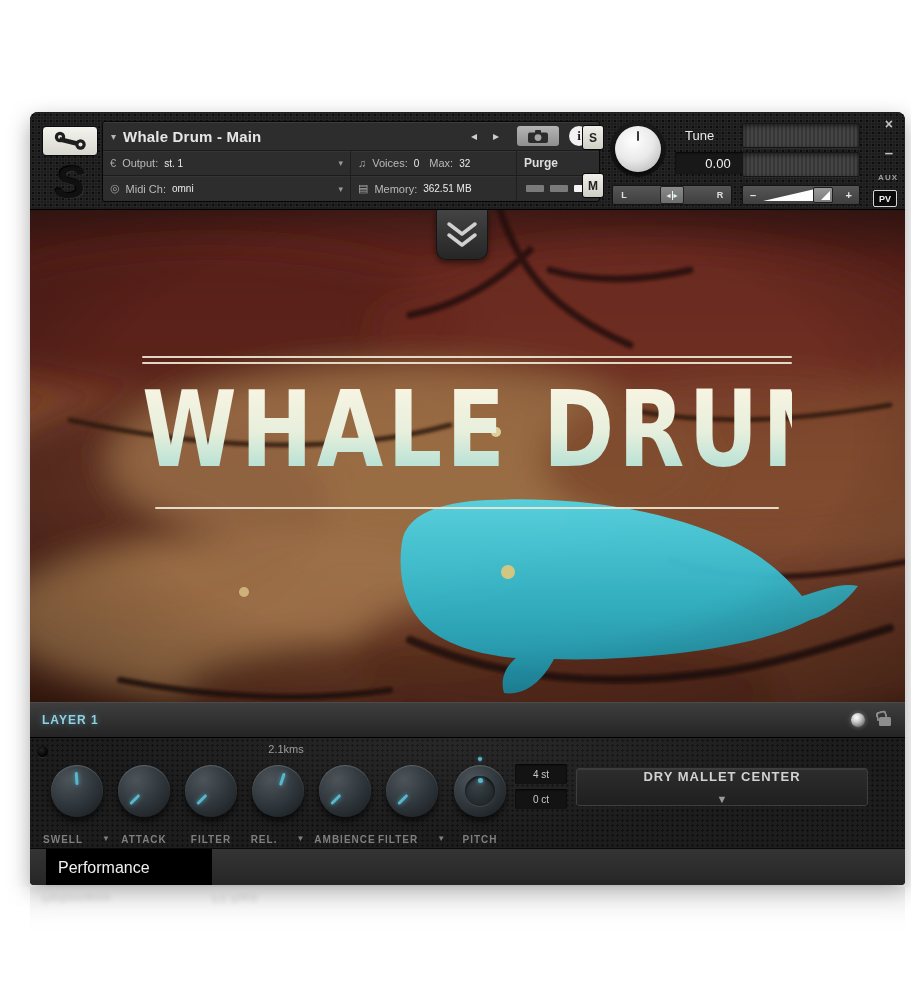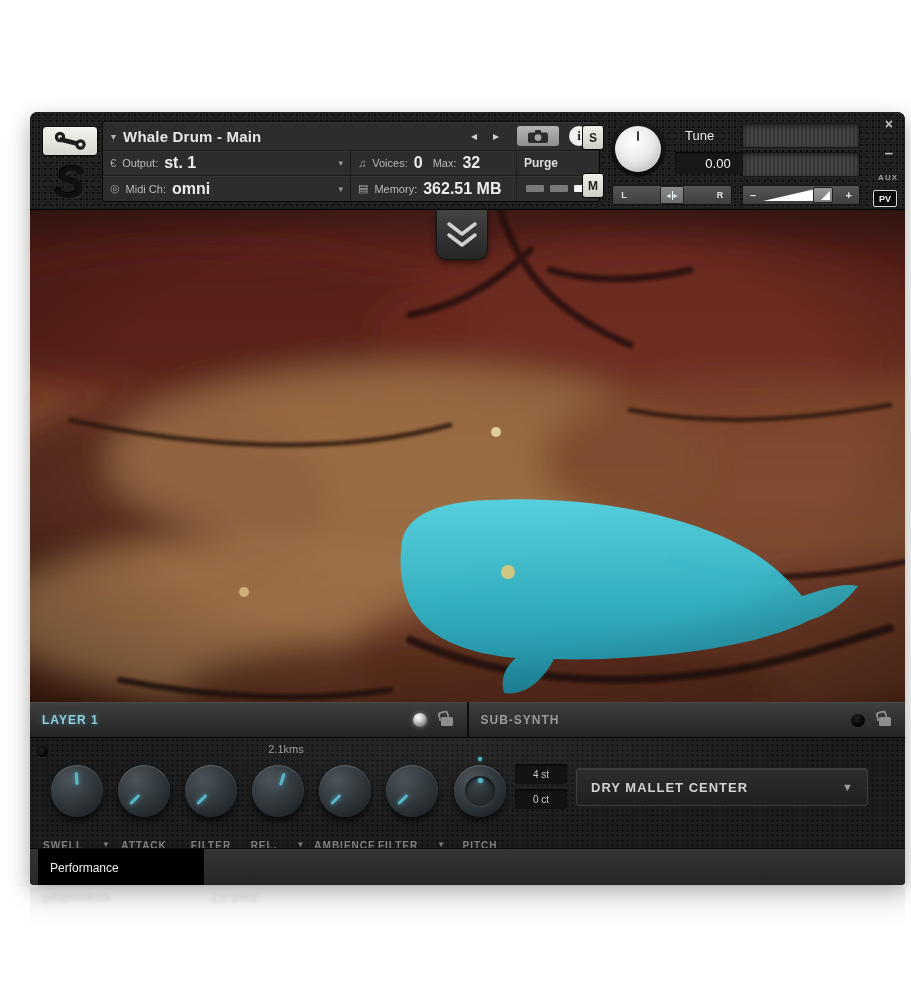--- a/index.html
+++ b/index.html
@@ -39,21 +39,21 @@
   .info-btn { width:20px; height:20px; background:#f2f2f2; border-radius:50%;
               color:#1d1d1d; font-weight:bold; font-size:13px; font-family:"Liberation Serif",serif;
               display:flex; align-items:center; justify-content:center; margin-right:2px; }
   .igrid { display:flex; height:25px; border-bottom:1px solid #1c1c1c; }
   .icell { display:flex; align-items:center; padding:0 7px; border-right:1px solid #1f1f1f;
            box-shadow:inset 0 1px 0 rgba(255,255,255,.04); }
   .icell:last-child { border-right:none; }
   .c1 { width:248px; } .c2 { width:166px; } .c3 { flex:1; }
   .ic { color:#a8a8a8; font-size:11px; margin-right:6px; }
   .lbl { color:#b9b9b9; font-size:11px; margin-right:6px; }
-  .val { color:#ececec; font-size:16px; font-weight:bold; }
+  .val { color:#ececec; font-size:10px; font-weight:normal; }
   .cellcaret { margin-left:auto; color:#9a9a9a; font-size:9px; }
   .purge { color:#dedede; font-size:12px; font-weight:bold; }
   .minibars { margin-left:auto; display:flex; gap:6px; align-items:center; }
   .mb { width:18px; height:7px; border-radius:1px; background:#7a7a7a; }
   .mb.lit { background:#f4f4f4; }
 
   .sm-btn { position:absolute; width:22px; height:25px; background:linear-gradient(#f0f0e8,#cfcfc6);
             border:1px solid #090909; border-radius:3px; color:#222; font-size:12px; font-weight:bold;
             display:flex; align-items:center; justify-content:center; }
   .solo { left:552px; top:13px; } .mute { left:552px; top:61px; }
@@ -149,49 +149,49 @@
          background-size:100% 100%, 5px 5px; border-top:1px solid #000; }
   .led-hole { position:absolute; left:7px; top:8px; width:11px; height:11px; border-radius:50%;
               background:radial-gradient(circle at 40% 35%, #222, #000 75%);
               box-shadow:0 1px 1px rgba(255,255,255,.08); }
   .knob { position:absolute; width:52px; height:52px; border-radius:50%;
           background:radial-gradient(circle at 35% 28%, #4c545a, #333a3f 45%, #20262a 78%, #13171a);
           box-shadow:0 4px 6px rgba(0,0,0,.65), inset 0 1px 1px rgba(255,255,255,.18); }
   .kring { position:absolute; inset:0; }
   .kline { position:absolute; left:50%; top:7px; width:3px; height:13px; margin-left:-1.5px;
            background:#57b7cc; border-radius:2px; box-shadow:0 0 5px rgba(87,183,204,.8); }
-  .klabel { position:absolute; top:102px; width:84px; text-align:right; color:#7f7f7f;
+  .klabel { position:absolute; top:96px; width:84px; text-align:right; color:#7f7f7f;
             font-size:10px; font-weight:bold; letter-spacing:1px; display:flex;
             justify-content:center; gap:19px; }
   .klabel .arr { font-size:8px; }
   .kread { position:absolute; left:214px; top:5px; width:84px; text-align:center; color:#9c9c9c; font-size:11px; }
   .pitch-inner { position:absolute; left:11px; top:11px; width:30px; height:30px; border-radius:50%;
                  background:radial-gradient(circle at 40% 32%, #3a4247, #22282c 70%);
                  box-shadow:inset 0 2px 3px rgba(0,0,0,.7), 0 1px 1px rgba(255,255,255,.1); }
   .pitch-dot { position:absolute; left:24px; top:13px; width:5px; height:5px; border-radius:50%;
                background:#57b7cc; box-shadow:0 0 4px rgba(87,183,204,.9); }
   .pitch-mark { position:absolute; left:448px; top:19px; width:4px; height:4px; border-radius:50%;
                 background:#57b7cc; box-shadow:0 0 3px rgba(87,183,204,.8); }
   .stbox { position:absolute; left:485px; width:52px; height:20px; background:#131313; border-radius:2px;
            color:#c9c9c9; font-size:10px; display:flex; align-items:center; justify-content:center;
            box-shadow:inset 0 1px 2px rgba(0,0,0,.8); }
   .st1 { top:26px; } .st2 { top:51px; }
   .artic { position:absolute; left:546px; top:30px; width:292px; height:38px;
            background:linear-gradient(#2d2d2d,#1f1f1f); border:1px solid #3e3e3e; border-radius:3px;
            display:flex; align-items:center; padding:0 14px;
-           box-shadow:inset 0 1px 0 rgba(255,255,255,.07); }
+           box-shadow:inset 0 1px 0 rgba(255,255,255,.07);flex-direction:column; }
   .artic .aname { color:#d2d2d2; font-size:13px; font-weight:bold; letter-spacing:1px; flex:1; }
   .artic .acaret { color:#9a9a9a; font-size:11px; }
 
   
   .ftr { position:absolute; left:0; top:736px; width:875px; height:37px;
          background:linear-gradient(#343434,#262626); border-radius:0 0 4px 4px;
          border-top:1px solid #0a0a0a; overflow:hidden; }
-  .perf-tab { position:absolute; left:8px; top:0; width:166px; height:37px; background:#000;
-              color:#f0f0f0; font-size:12px; display:flex; align-items:center; padding-left:12px; }
+  .perf-tab { position:absolute; left:16px; top:0; width:166px; height:37px; background:#000;
+              color:#f0f0f0; font-size:16px; display:flex; align-items:center; padding-left:12px; }
   .fx-tab { position:absolute; left:172px; top:4px; width:168px; height:26px;
             background:linear-gradient(#2f2f2f,#242424); border:1px solid #4a4a4a; border-radius:4px;
             color:#cccccc; font-size:12px; display:flex; align-items:center; padding-left:10px; }
 
   
   .reflection { position:absolute; left:30px; top:887px; width:875px; height:60px; overflow:hidden;
                 background:linear-gradient(rgba(150,150,150,.30), rgba(255,255,255,0) 75%); }
   .reflection span { position:absolute; top:4px; transform:scaleY(-1); filter:blur(2px);
                      opacity:.35; color:#444; font-size:12px; }
   .r-perf { left:12px; } .r-fx { left:182px; }
@@ -379,31 +379,32 @@
         <rect x="0" y="0" width="875" height="492" fill="url(#vig)"></rect>
       </svg>
 
       <div class="chev-tab">
         <svg width="34" height="30" viewBox="0 0 34 30" fill="none" stroke="#d0d0d0" stroke-width="3.5" stroke-linecap="round" stroke-linejoin="round">
           <polyline points="4,4 17,14 30,4"></polyline>
           <polyline points="4,15 17,25 30,15"></polyline>
         </svg>
       </div>
 
+      <div class="art-title">
+        <div class="tline"></div>
+        <div class="tline g"></div>
+        <div class="big-title">WHALE DRUM</div>
+        <div class="tline bottom"></div>
+      </div>
     </div>
 
     <div class="ltabs">
       <div class="ltab active">
         <span class="tname">LAYER 1</span>
         <span class="led on"></span>
-        <span class="lock"></span>
-      </div>
-      <div class="ltab">
-        <span class="tname">SUB-SYNTH</span>
-        <span class="led off"></span>
         <span class="lock"></span>
       </div>
     </div>
 
     <div class="ctl">
       <div class="led-hole"></div>
 
       <div class="kread">2.1kms</div>
 
       <div class="knob" style="left:21px; top:27px">

